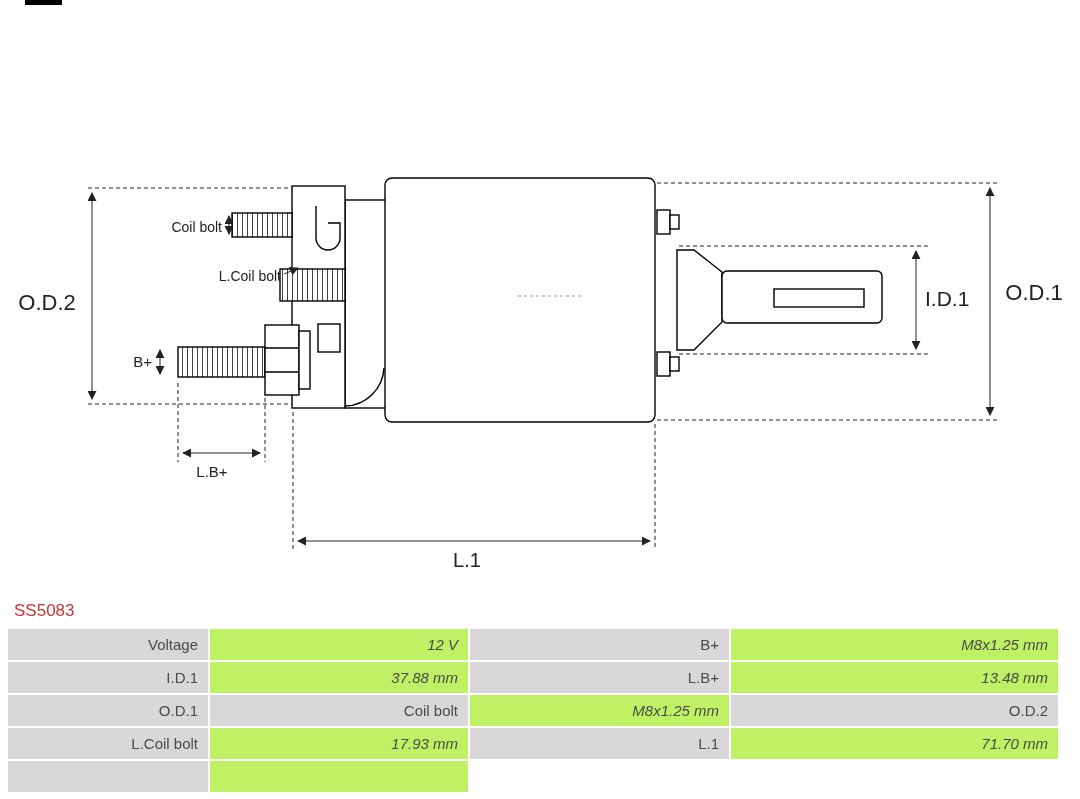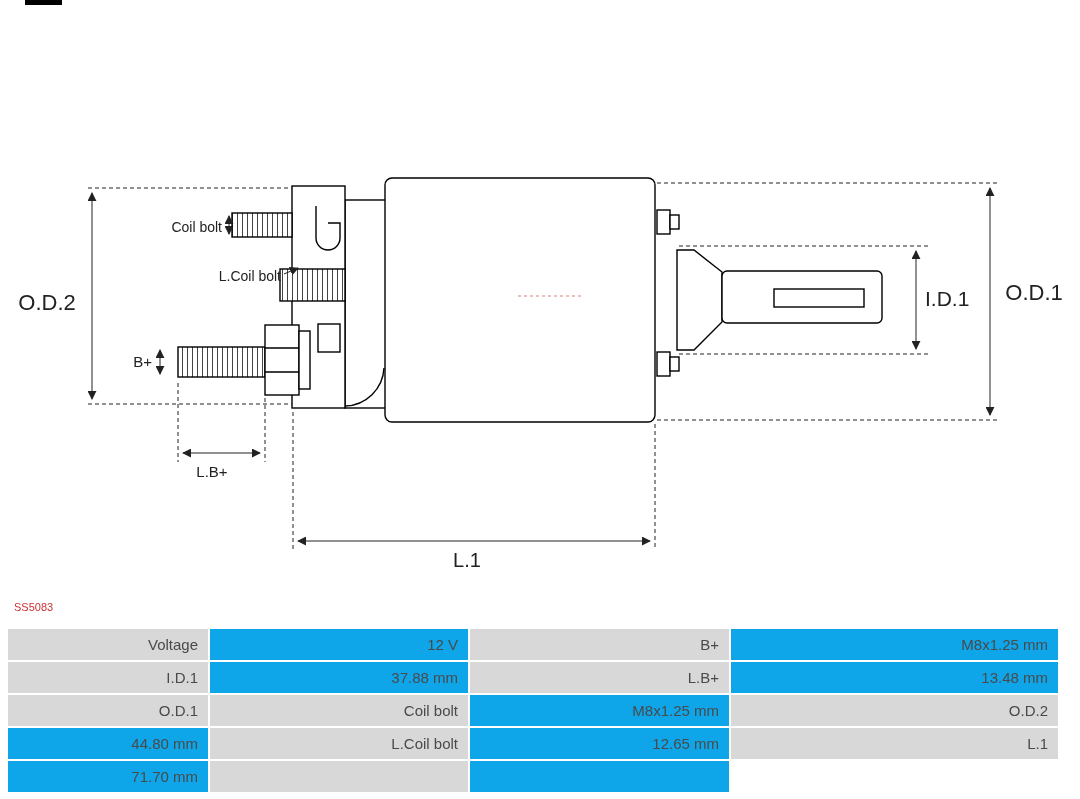--- a/index.html
+++ b/index.html
@@ -4,33 +4,33 @@
 <style>
   html,body{margin:0;padding:0;}
   body{
     width:1080px;height:799px;position:relative;background:#ffffff;
     font-family:"Liberation Sans", sans-serif;overflow:hidden;
   }
   .logo-mark{position:absolute;left:25px;top:0;width:37px;height:5px;background:#000;}
   .diagram-wrap{position:absolute;left:0;top:0;width:1080px;height:600px;}
   svg text{font-family:"Liberation Sans", sans-serif;fill:#222;}
   .title{
-    position:absolute;left:14px;top:601px;font-size:11px;color:#cc3333;
+    position:absolute;left:14px;top:601px;font-size:17px;color:#cc3333;
   }
   .spec-table{
     position:absolute;left:8px;top:629px;width:1050px;
     display:grid;grid-template-columns:200px 258px 259px 327px;
     grid-auto-rows:31px;gap:2px;font-size:15px;color:#4a4a4a;
   }
   .cell{
     display:flex;align-items:center;justify-content:flex-end;
     padding:0 10px;box-sizing:border-box;white-space:nowrap;
   }
   .cell.label{background:#d8d8d8;}
-  .cell.value{background:#0ea5e9;}
+  .cell.value{background:#bef264;font-style:italic;}
 </style>
 </head>
 <body>
 
 <div class="logo-mark"></div>
 
 <div class="diagram-wrap">
 <svg width="1080" height="600" viewBox="0 0 1080 600">
   <defs>
     <marker id="arrE" viewBox="0 0 10 10" refX="9" refY="5" markerWidth="9" markerHeight="9" orient="auto">
@@ -142,21 +142,20 @@
   <div class="cell label">I.D.1</div>
   <div class="cell value">37.88 mm</div>
   <div class="cell label">L.B+</div>
   <div class="cell value">13.48 mm</div>
 
   <div class="cell label">O.D.1</div>
   <div class="cell label">Coil bolt</div>
   <div class="cell value">M8x1.25 mm</div>
 
   <div class="cell label">O.D.2</div>
-  <div class="cell value">44.80 mm</div>
   <div class="cell label">L.Coil bolt</div>
-  <div class="cell value">12.65 mm</div>
+  <div class="cell value">17.93 mm</div>
 
   <div class="cell label">L.1</div>
   <div class="cell value">71.70 mm</div>
   <div class="cell label"></div>
   <div class="cell value"></div>
 </div>
 
 </body></html>

